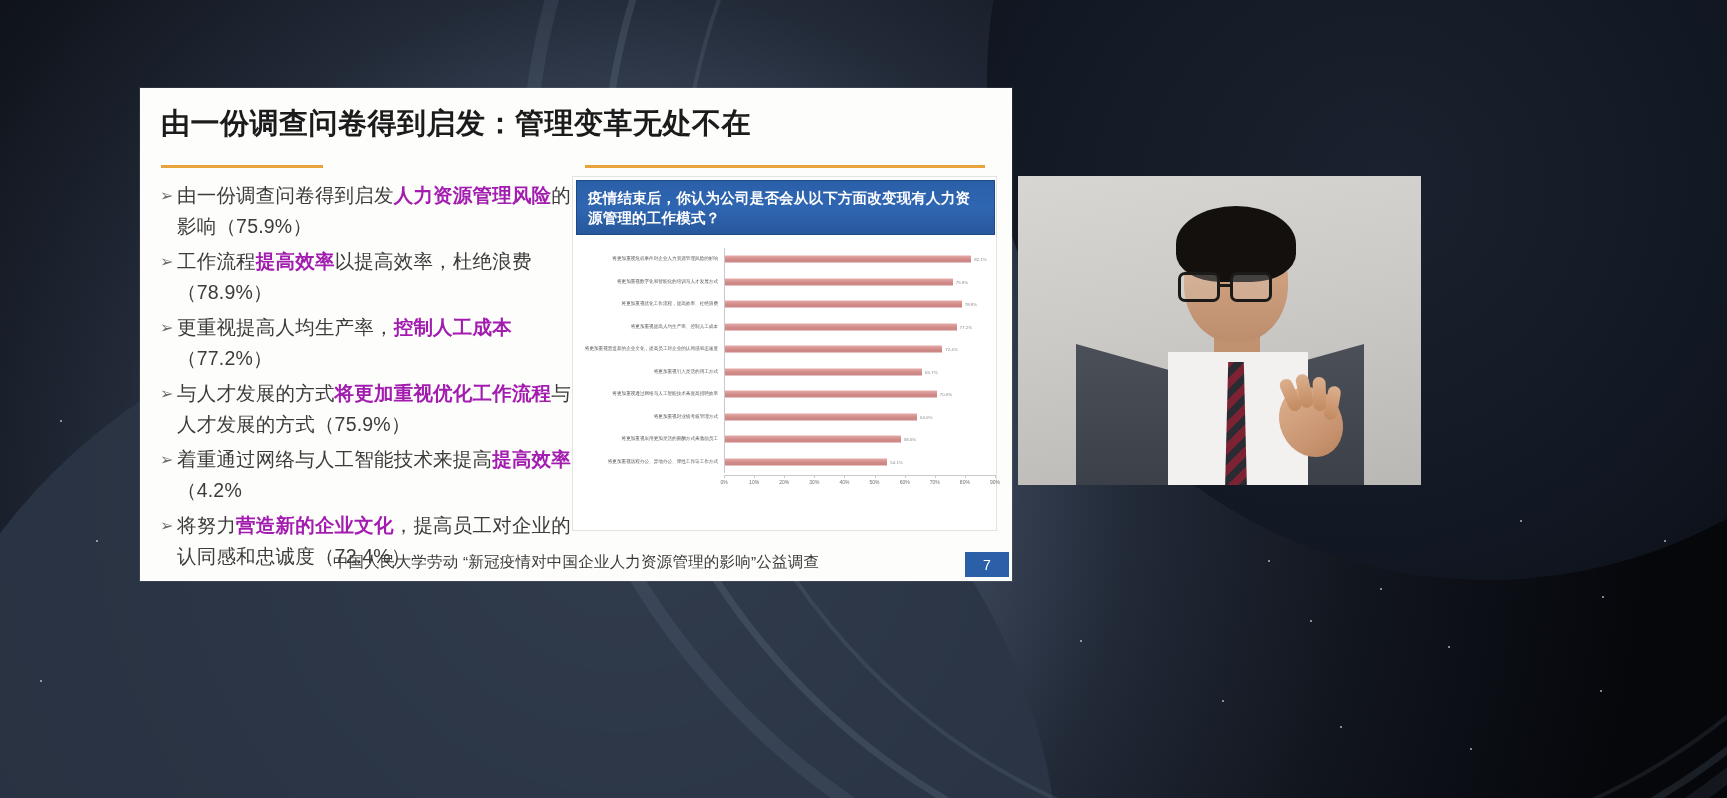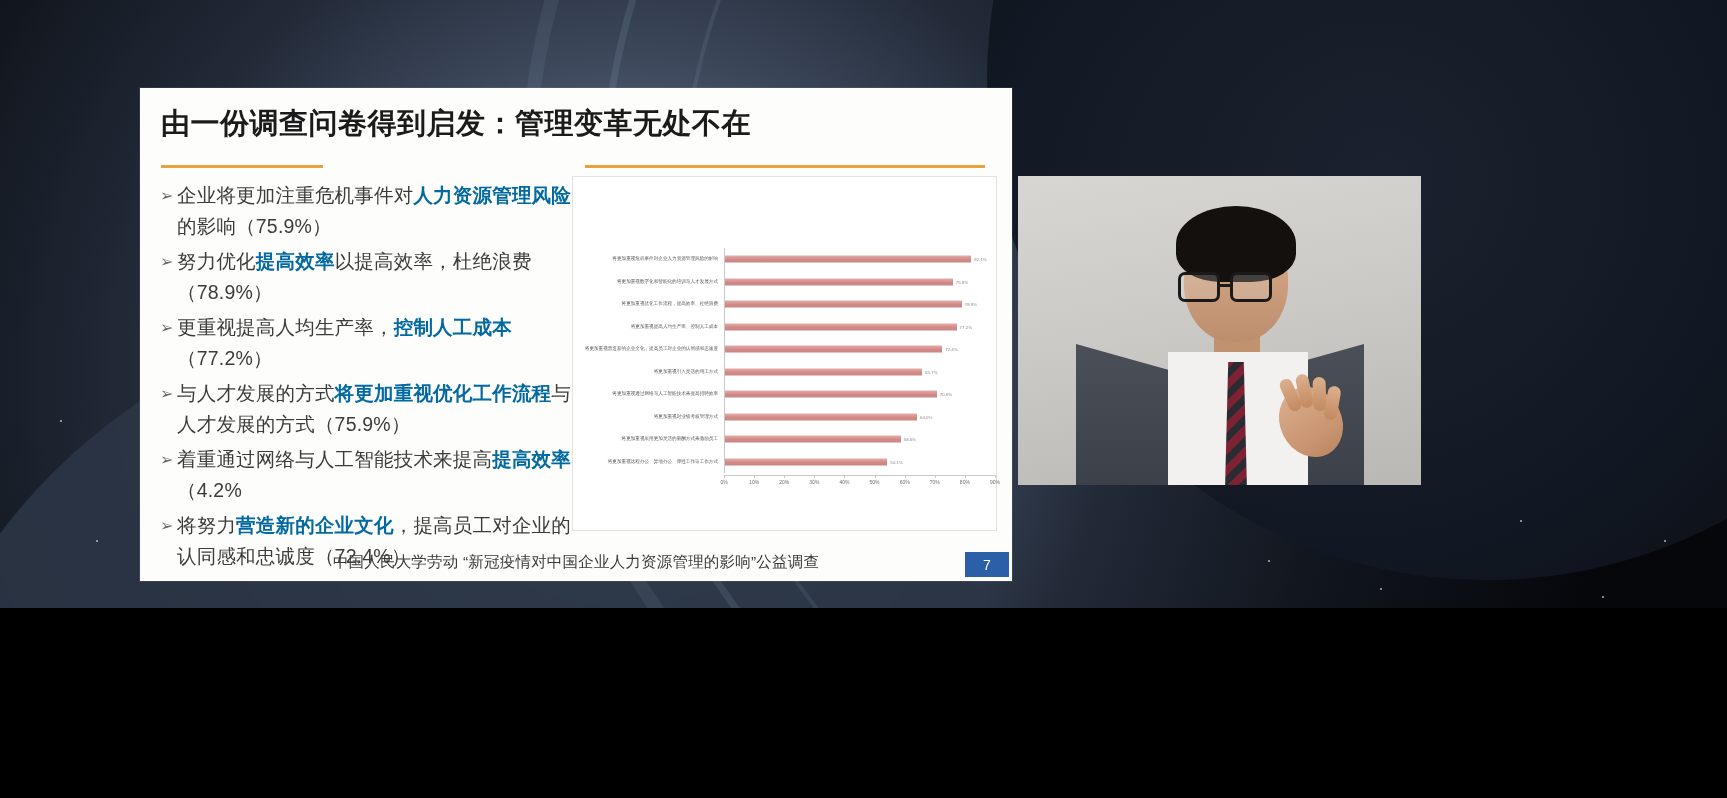--- a/index.html
+++ b/index.html
@@ -6,21 +6,21 @@
   html, body {
     width: 1727px; height: 798px;
     overflow: hidden;
     background: #000;
     font-family: "Liberation Sans", "DejaVu Sans", sans-serif;
   }
 
   
   #stage {
     position: relative;
-    width: 1727px; height: 608px;
+    width: 1727px; height: 798px;
     background:
       radial-gradient(circle at 36% 62%, #7f90a8 0%, #5b6a84 14%, #3b4659 28%, #222a38 42%, #11151d 62%, #05070b 85%),
       #03060a;
     overflow: hidden;
   }
   
   #planet {
     position: absolute;
     left: -120px; top: 300px;
     width: 1180px; height: 1180px;
@@ -96,21 +96,21 @@
     letter-spacing: .2px;
   }
   .bullet .marker {
     flex: 0 0 auto;
     width: 17px;
     color: #6b6b6b;
     font-size: 16px;
     line-height: 31px;
   }
   .bullet .btext { flex: 1 1 auto; }
-  .hl { color: #0369a1; font-weight: bold; }
+  .hl { color: #a21caf; font-weight: bold; }
 
   
   #chart-card {
     position: absolute;
     left: 432px; top: 88px;
     width: 425px; height: 355px;
     background: #ffffff;
     border: 1px solid #e3e3e3;
   }
   #chart-question {
@@ -349,27 +349,27 @@
 
     <div id="slide-title">由一份调查问卷得到启发：管理变革无处不在</div>
 
     <div class="rule" id="rule-left"></div>
     <div class="rule" id="rule-right"></div>
 
     <div id="bullets">
       <div class="bullet">
         <span class="marker">➢</span>
         <span class="btext">
-          <span>企业将更加注重危机事件对</span><span class="hl">人力资源管理风险</span><span>的影响（75.9%）</span>
+          <span>由一份调查问卷得到启发</span><span class="hl">人力资源管理风险</span><span>的影响（75.9%）</span>
         </span>
       </div>
       <div class="bullet">
         <span class="marker">➢</span>
         <span class="btext">
-          <span>努力优化</span><span class="hl">提高效率</span><span>以提高效率，杜绝浪费（78.9%）</span>
+          <span>工作流程</span><span class="hl">提高效率</span><span>以提高效率，杜绝浪费（78.9%）</span>
         </span>
       </div>
       <div class="bullet">
         <span class="marker">➢</span>
         <span class="btext">
           <span>更重视提高人均生产率，</span><span class="hl">控制人工成本</span><span>（77.2%）</span>
         </span>
       </div>
       <div class="bullet">
         <span class="marker">➢</span>
@@ -386,20 +386,21 @@
       <div class="bullet">
         <span class="marker">➢</span>
         <span class="btext">
           <span>将努力</span><span class="hl">营造新的企业文化</span><span>，提高员工对企业的认同感和忠诚度（72.4%）</span>
         </span>
       </div>
     </div>
 
     <div id="chart-card"></div>
 
+    <div id="chart-question">疫情结束后，你认为公司是否会从以下方面改变现有人力资源管理的工作模式？</div>
 
     <div id="chart-area">
       <div id="bars">
           <div class="barrow">
             <div class="cat">将更加重视危机事件对企业人力资源管理风险的影响</div>
             <div class="track">
               <div class="bar" style="width: 91.2222%; background: linear-gradient(rgb(230, 171, 168) 0%, rgb(208, 139, 136) 55%, rgb(203, 134, 131) 100%);"></div>
               <div class="val" style="left: 91.2222%;">82.1%</div>
             </div>
           </div>

